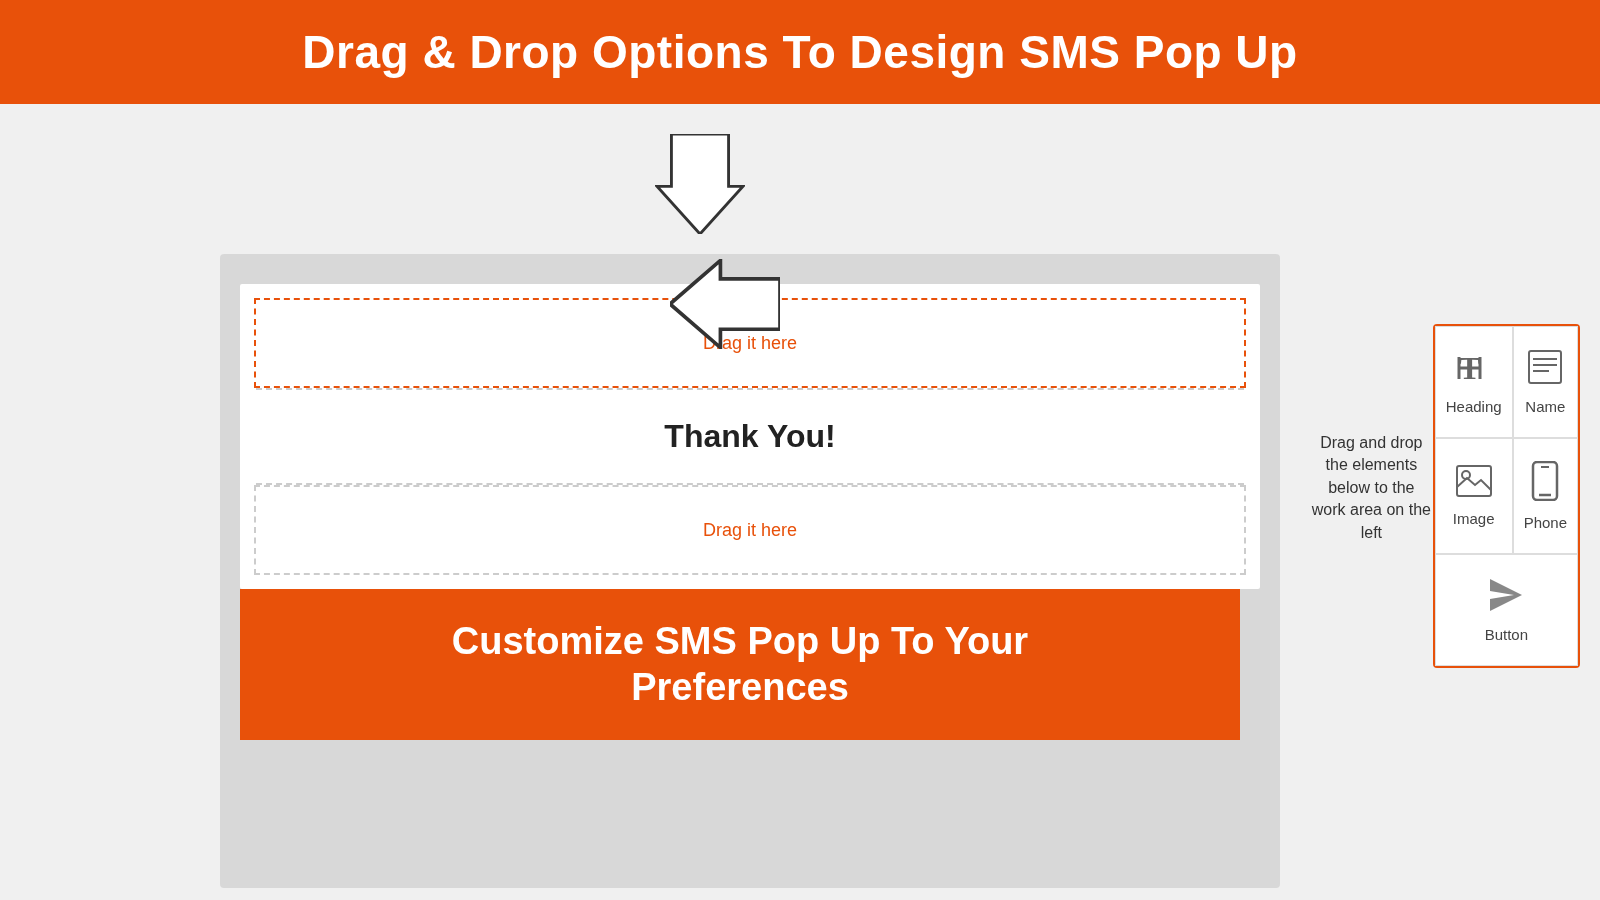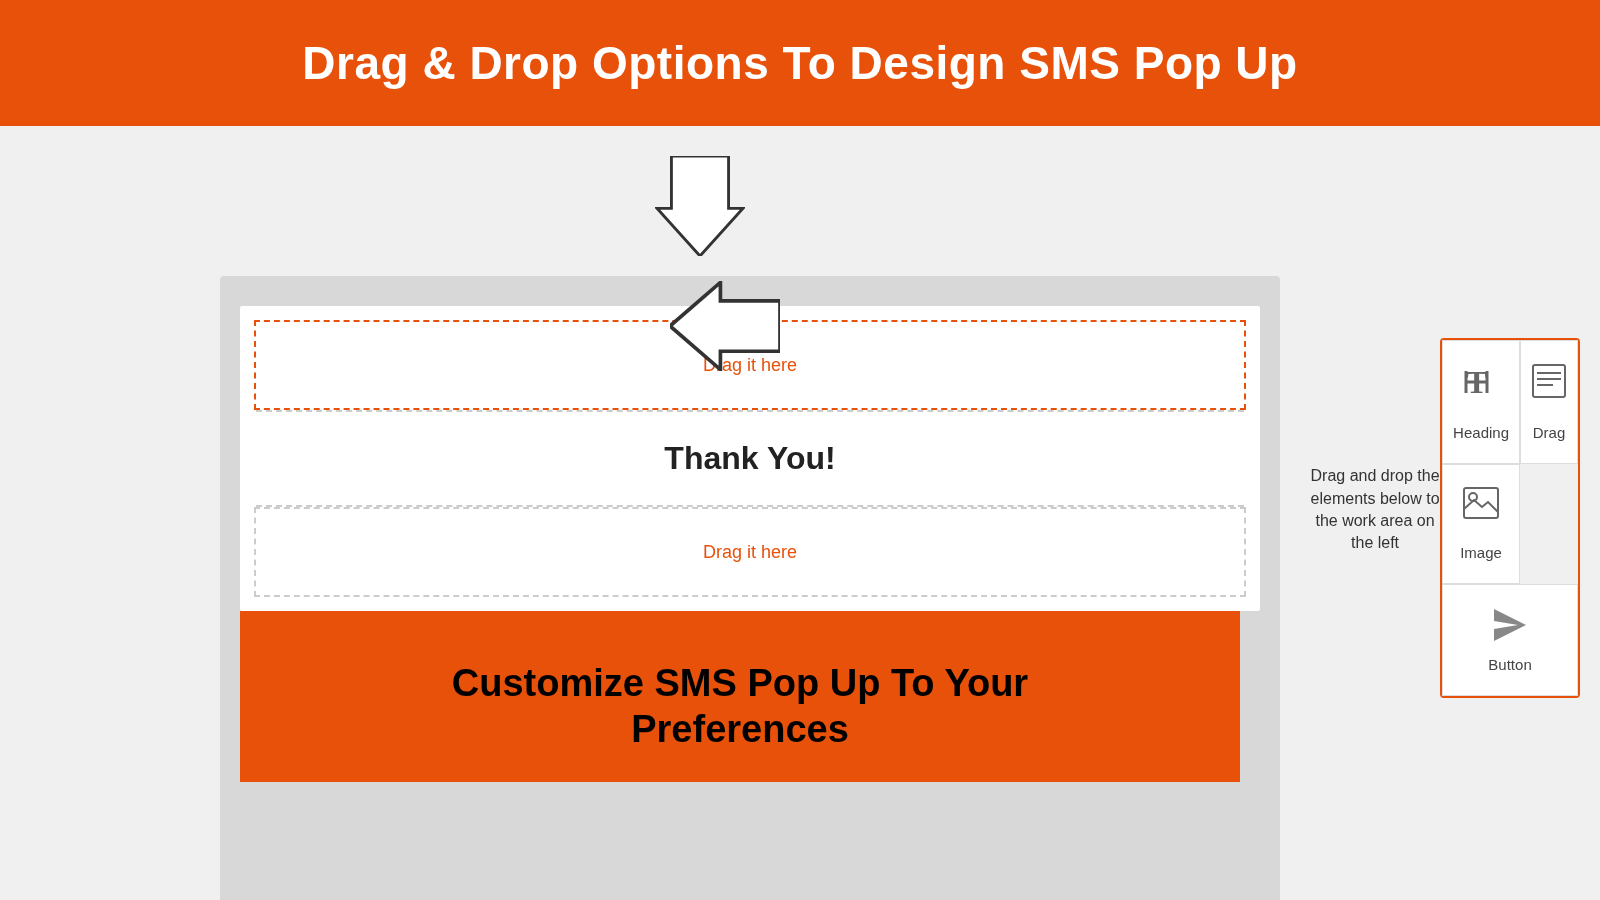--- a/index.html
+++ b/index.html
@@ -8,21 +8,21 @@
       height: 900px;
       font-family: Arial, sans-serif;
       background: #f0f0f0;
       overflow: hidden;
     }
 
     
     .top-banner {
       background: #e8510a;
       width: 100%;
-      padding: 36px 0;
+      padding: 25px 0;
       text-align: center;
     }
     .top-banner h1 {
       color: #fff;
       font-size: 46px;
       font-weight: 800;
       letter-spacing: 0.5px;
     }
 
     
@@ -123,26 +123,25 @@
     }
 
     
     .bottom-banner {
       background: #e8510a;
       padding: 30px 40px;
       margin-right: 20px;
     }
 
     .bottom-banner h2 {
-      color: #000000;
+      color: #ffffff;
       font-size: 38px;
       font-weight: 800;
       text-align: center;
       line-height: 1.2;
-      margin-top: 20px;
     }
 
     
     .left-arrow-container {
       position: absolute;
       left: 670px;
       top: 155px;
       z-index: 10;
     }
 
@@ -179,21 +178,20 @@
 
     .element-item {
       display: flex;
       flex-direction: column;
       align-items: center;
       justify-content: center;
       padding: 22px 10px;
       border: 1px solid #ddd;
       cursor: pointer;
       background: #fff;
-      gap: 12px;
     }
 
     .element-icon {
       font-size: 32px;
       color: #555;
       margin-bottom: 8px;
       line-height: 1;
     }
 
     .element-label {
@@ -283,36 +281,46 @@
 
       <div class="element-item">
         <div class="element-icon">
           <svg width="36" height="36" viewBox="0 0 36 36" fill="none" xmlns="http://www.w3.org/2000/svg">
             <rect x="2" y="2" width="32" height="32" rx="2" stroke="#666" stroke-width="2" fill="none"></rect>
             <line x1="6" y1="10" x2="30" y2="10" stroke="#666" stroke-width="2"></line>
             <line x1="6" y1="16" x2="30" y2="16" stroke="#666" stroke-width="2"></line>
             <line x1="6" y1="22" x2="22" y2="22" stroke="#666" stroke-width="2"></line>
           </svg>
         </div>
-        <span class="element-label">Drag</span>
+        <span class="element-label">Name</span>
       </div>
 
       <div class="element-item">
         <div class="element-icon">
           <svg width="36" height="32" viewBox="0 0 36 32" fill="none" xmlns="http://www.w3.org/2000/svg">
             <rect x="1" y="1" width="34" height="30" rx="2" stroke="#666" stroke-width="2" fill="none"></rect>
             <circle cx="10" cy="10" r="4" stroke="#666" stroke-width="2" fill="none"></circle>
             <polyline points="1,22 11,13 19,20 25,15 35,25" stroke="#666" stroke-width="2" fill="none"></polyline>
           </svg>
         </div>
         <span class="element-label">Image</span>
       </div>
 
 
 
+      <div class="element-item">
+        <div class="element-icon">
+          <svg width="28" height="40" viewBox="0 0 28 40" fill="none" xmlns="http://www.w3.org/2000/svg">
+            <rect x="2" y="1" width="24" height="38" rx="4" stroke="#666" stroke-width="2.5" fill="none"></rect>
+            <line x1="8" y1="34" x2="20" y2="34" stroke="#666" stroke-width="2.5"></line>
+            <line x1="10" y1="6" x2="18" y2="6" stroke="#666" stroke-width="2"></line>
+          </svg>
+        </div>
+        <span class="element-label">Phone</span>
+      </div>
 
       <div class="element-item-wide">
         <div class="element-icon">
           <svg width="36" height="36" viewBox="0 0 36 36" fill="none" xmlns="http://www.w3.org/2000/svg">
 
             <polygon points="2,34 34,18 2,2 2,14 26,18 2,22" fill="#888"></polygon>
           </svg>
         </div>
         <span class="element-label">Button</span>
       </div>

